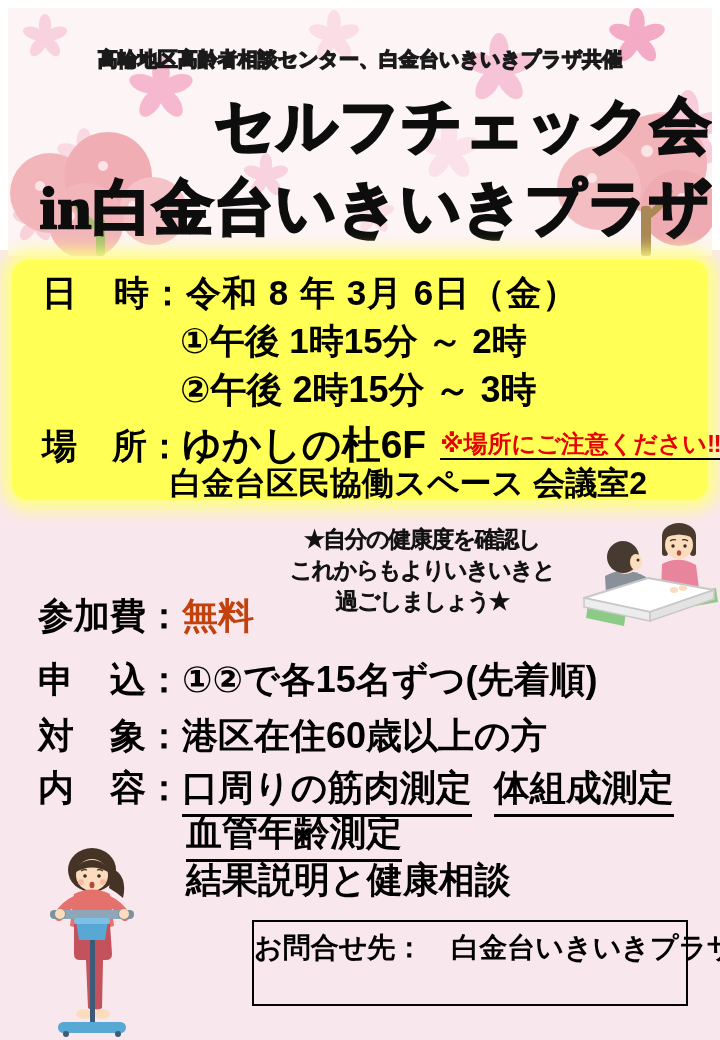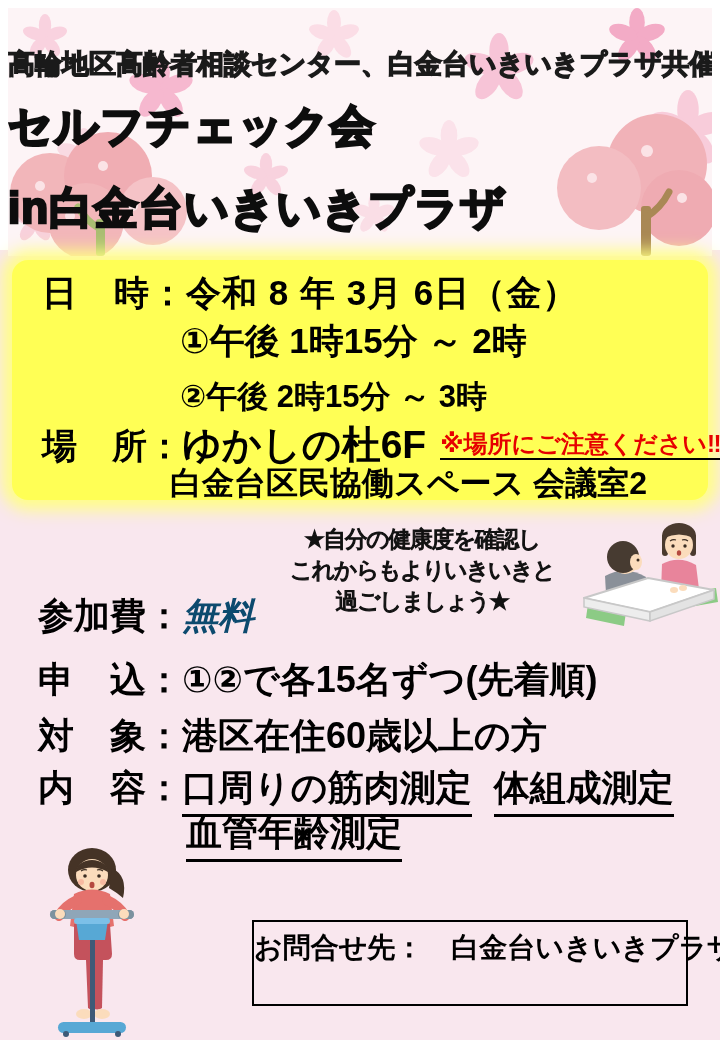--- a/index.html
+++ b/index.html
@@ -15,41 +15,41 @@
   }
   
   .header {
     position:absolute; left:8px; top:8px; width:704px; height:248px;
     background:#fdf4f6; overflow:hidden;
   }
   .flower { position:absolute; }
   .tree { position:absolute; bottom:0; }
   .organizer {
     position:absolute; top:38px; left:0; width:100%; text-align:center;
-    font-size:27px; font-weight:900; letter-spacing:0px; color:#1a1a1a;
+    font-size:20px; font-weight:900; letter-spacing:0px; color:#1a1a1a;
     -webkit-text-stroke:1.4px #1a1a1a; white-space:nowrap;
   }
   .title-line {
-    position:absolute; left:0; width:100%; text-align:left;
-    font-size:44px; font-weight:900; color:#0d0d0d; line-height:80px;
-    -webkit-text-stroke:2.6px #0d0d0d; letter-spacing:1px; white-space:nowrap;
+    position:absolute; left:0; width:100%; text-align:right;
+    font-size:60px; font-weight:900; color:#0d0d0d; line-height:80px;
+    -webkit-text-stroke:2.6px #0d0d0d; letter-spacing:1px; white-space:nowrap;font-family:Liberation Serif, serif;
   }
   .title1 { top:78px; }
   .title2 { top:160px; }
   
   .yellow-box {
     position:absolute; left:12px; top:260px; width:696px; height:240px;
     background:#ffff55; border-radius:16px;
     box-shadow:0 0 16px 10px rgba(255,255,130,0.95);
     font-weight:700;
   }
   .ybx-line { position:absolute; white-space:nowrap; }
   .date-line  { top:10px;  left:30px;  font-size:35px; letter-spacing:1px; }
   .sess1-line { top:58px;  left:168px; font-size:35px; }
-  .sess2-line { top:116px; left:168px; font-size:31px; }
+  .sess2-line { top:106px; left:168px; font-size:36px; }
   .place-line { top:158px; left:30px;  font-size:35px; }
   .place-name { font-size:39px; }
   .place-note {
     color:#e60000; font-size:24px; font-weight:900; margin-left:14px;
     border-bottom:2px solid #000000; padding-bottom:1px; vertical-align:6px;
   }
   .pdetail-line { top:202px; left:158px; font-size:32px; }
   
   .catchphrase {
     position:absolute; top:524px; left:252px; width:340px; text-align:center;
@@ -57,21 +57,21 @@
     color:#111; -webkit-text-stroke:1.2px #111; white-space:nowrap;
   }
   
   .detail-row { position:absolute; left:38px; white-space:nowrap; font-size:36px; font-weight:600; }
   .row-fee    { top:592px; }
   .row-apply  { top:656px; }
   .row-target { top:712px; }
   .row-content{ top:764px; }
   .row-c2     { top:812px; left:186px; }
   .row-c3     { top:856px; left:186px; }
-  .red-text { color:#0c4a6e; font-weight:700;font-style:italic; }
+  .red-text { color:#c2410c; font-weight:700; }
   .ul-item { border-bottom:3px solid #000; padding-bottom:6px; display:inline-block; line-height:40px; }
   .item-gap { margin-left:22px; }
   
   .contact-box {
     position:absolute; left:252px; top:920px; width:436px; height:86px;
     border:2px solid #000; text-align:center; font-size:28px; font-weight:600;
     padding-top:8px; line-height:36px; white-space:nowrap;
   }
   
   .consult-illust { position:absolute; left:578px; top:510px; width:140px; height:132px; }
@@ -207,20 +207,21 @@
     <polygon points="136,80 72,102 72,111 136,89" fill="#e3e3e3" stroke="#c8c8c8" stroke-width="1.5"></polygon>
     <ellipse cx="96" cy="80" rx="4" ry="3" fill="#fbdcbc"></ellipse>
     <ellipse cx="105" cy="78" rx="4" ry="3" fill="#fbdcbc"></ellipse>
   </svg>
 
   <div class="detail-row row-fee"><span>参加費：</span><span class="red-text">無料</span></div>
   <div class="detail-row row-apply"><span>申　込：</span><span>①②で各15名ずつ(先着順)</span></div>
   <div class="detail-row row-target"><span>対　象：</span><span>港区在住60歳以上の方</span></div>
   <div class="detail-row row-content"><span>内　容：</span><span class="ul-item">口周りの筋肉測定</span><span class="ul-item item-gap">体組成測定</span></div>
   <div class="detail-row row-c2"><span class="ul-item">血管年齢測定</span></div>
+  <div class="detail-row row-c3"><span>結果説明と健康相談</span></div>
 
   <svg class="scale-illust" viewBox="0 0 122 198">
 
     <ellipse cx="60" cy="28" rx="24" ry="22" fill="#453326"></ellipse>
     <path d="M80,26 q16,8 11,30 q-7,-6 -14,-10 z" fill="#453326"></path>
 
     <circle cx="60" cy="33" r="16" fill="#fbdcbc"></circle>
     <path d="M44,30 a16,12 0 0 1 32,0 q-16,-9 -32,0 z" fill="#453326"></path>
     <circle cx="53" cy="34" r="1.8" fill="#3a2c22"></circle>
       <circle cx="67" cy="34" r="1.8" fill="#3a2c22"></circle>

